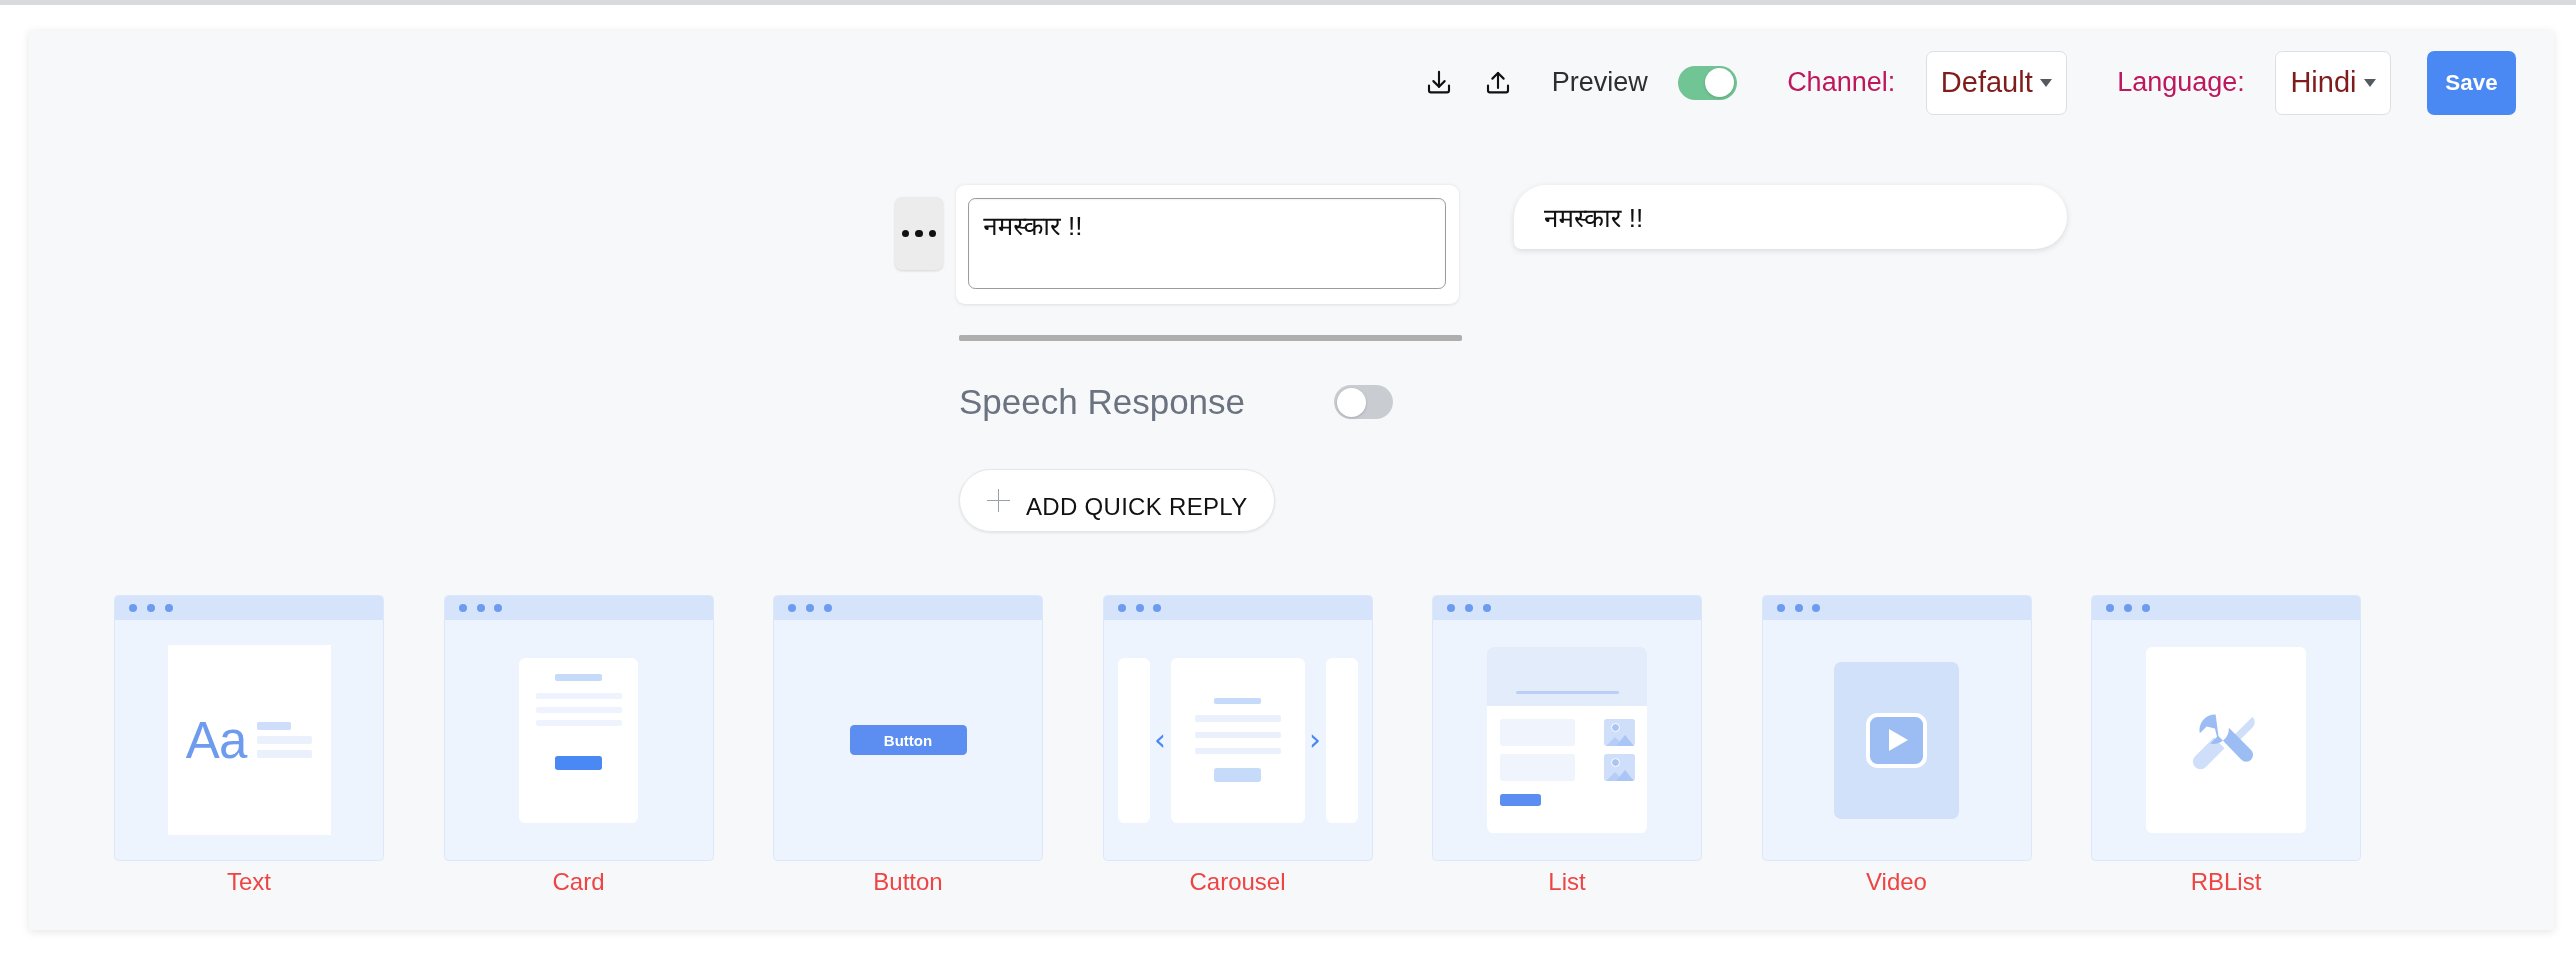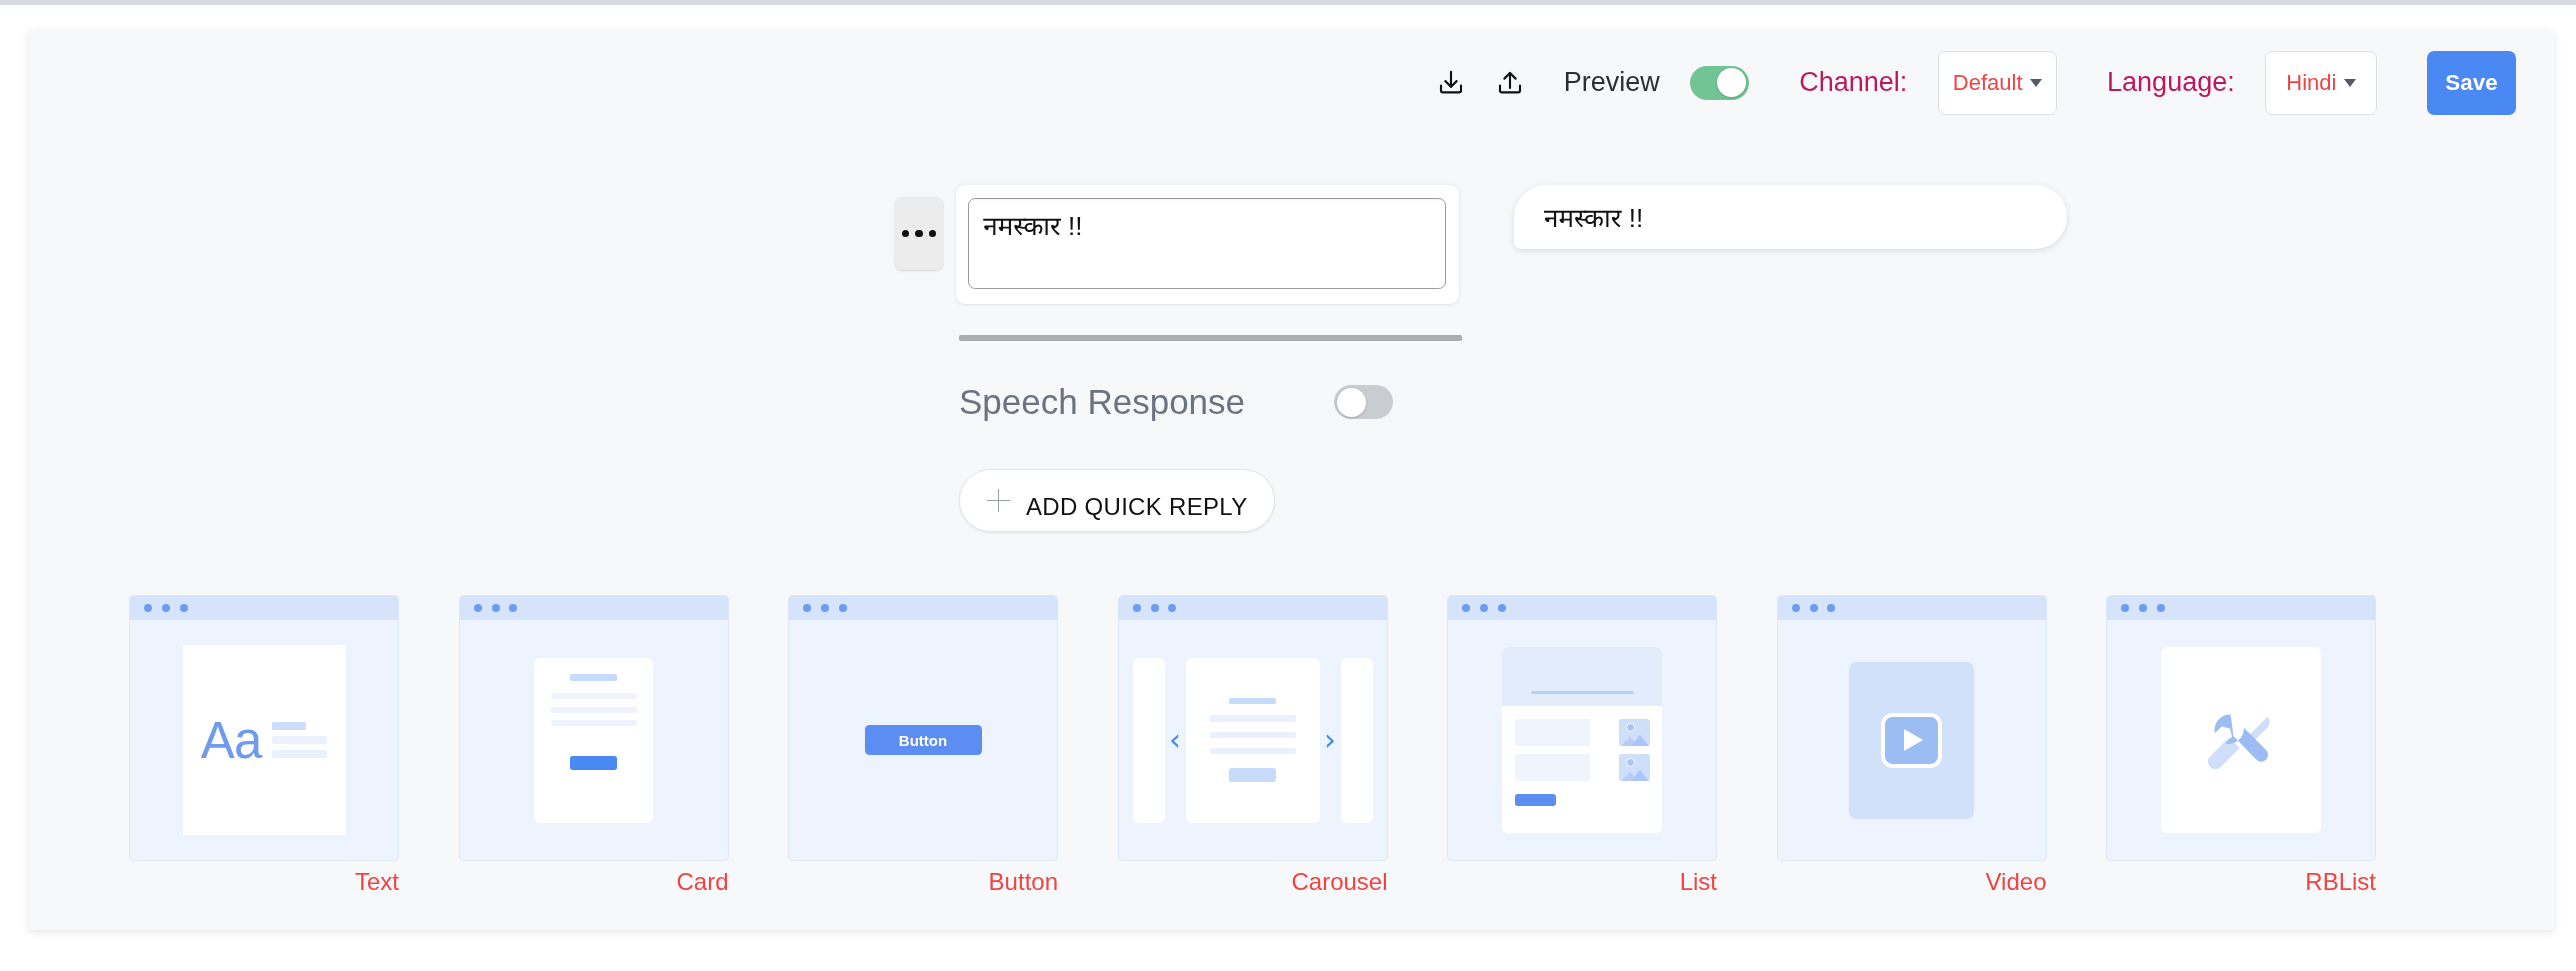--- a/index.html
+++ b/index.html
@@ -55,27 +55,27 @@
   .field-label{
     font-size:27px; color:#be185d; margin-left:34px; margin-right:14.3px;
     white-space:nowrap;
   }
   .select-box{
     min-width:112px; height:64px;
     background:#ffffff; border:0.9px solid #dcdfe3; border-radius:7.2px;
     display:flex; align-items:center; justify-content:center;
     gap:7.2px; padding:0 14.3px; cursor:pointer;
   }
-  .select-box .sel-val{ font-size:22px; color:#ef4444; white-space:nowrap; }
+  .select-box .sel-val{ font-size:29px; color:#7f1d1d; white-space:nowrap; }
   .caret{
     width:0;height:0;border-left:6.3px solid transparent;
     border-right:6.3px solid transparent;border-top:8px solid #555a60;
   }
   .save-btn{
-    margin-left:34px;
+    margin-left:20px;
     width:89px; height:64px; border-radius:7.2px;
     background:#4a89f3; color:#ffffff;
     font-size:22.4px; font-weight:600;
     display:flex; align-items:center; justify-content:center;
     cursor:pointer; border:none;
   }
 
   
   .editor-wrap{
     position:absolute; left:866px; top:154px;
@@ -144,21 +144,21 @@
     display:flex; align-items:center;
     padding:12.5px 30px;
   }
   .preview-bubble .bt{ font-size:26px; color:#111; }
 
   
   .gallery{
     position:absolute; left:70px; top:564px;
     display:flex; gap:29.5px;
   }
-  .gal-item{ width:300px; display:flex; flex-direction:column; align-items:flex-end; cursor:pointer;}
+  .gal-item{ width:300px; display:flex; flex-direction:column; align-items:center; cursor:pointer;}
   .mock{
     width:270px; height:266px;
     background:#eef4fe; border:0.9px solid #dce7fb; border-radius:4.5px;
     overflow:hidden; position:relative;
   }
   .mock-bar{
     height:24px; background:#d6e4fb;
     display:flex; align-items:center; gap:9.8px; padding-left:14.3px;
   }
   .mock-bar i{ width:8px;height:8px;border-radius:50%;background:#6d9bee; display:block;}

